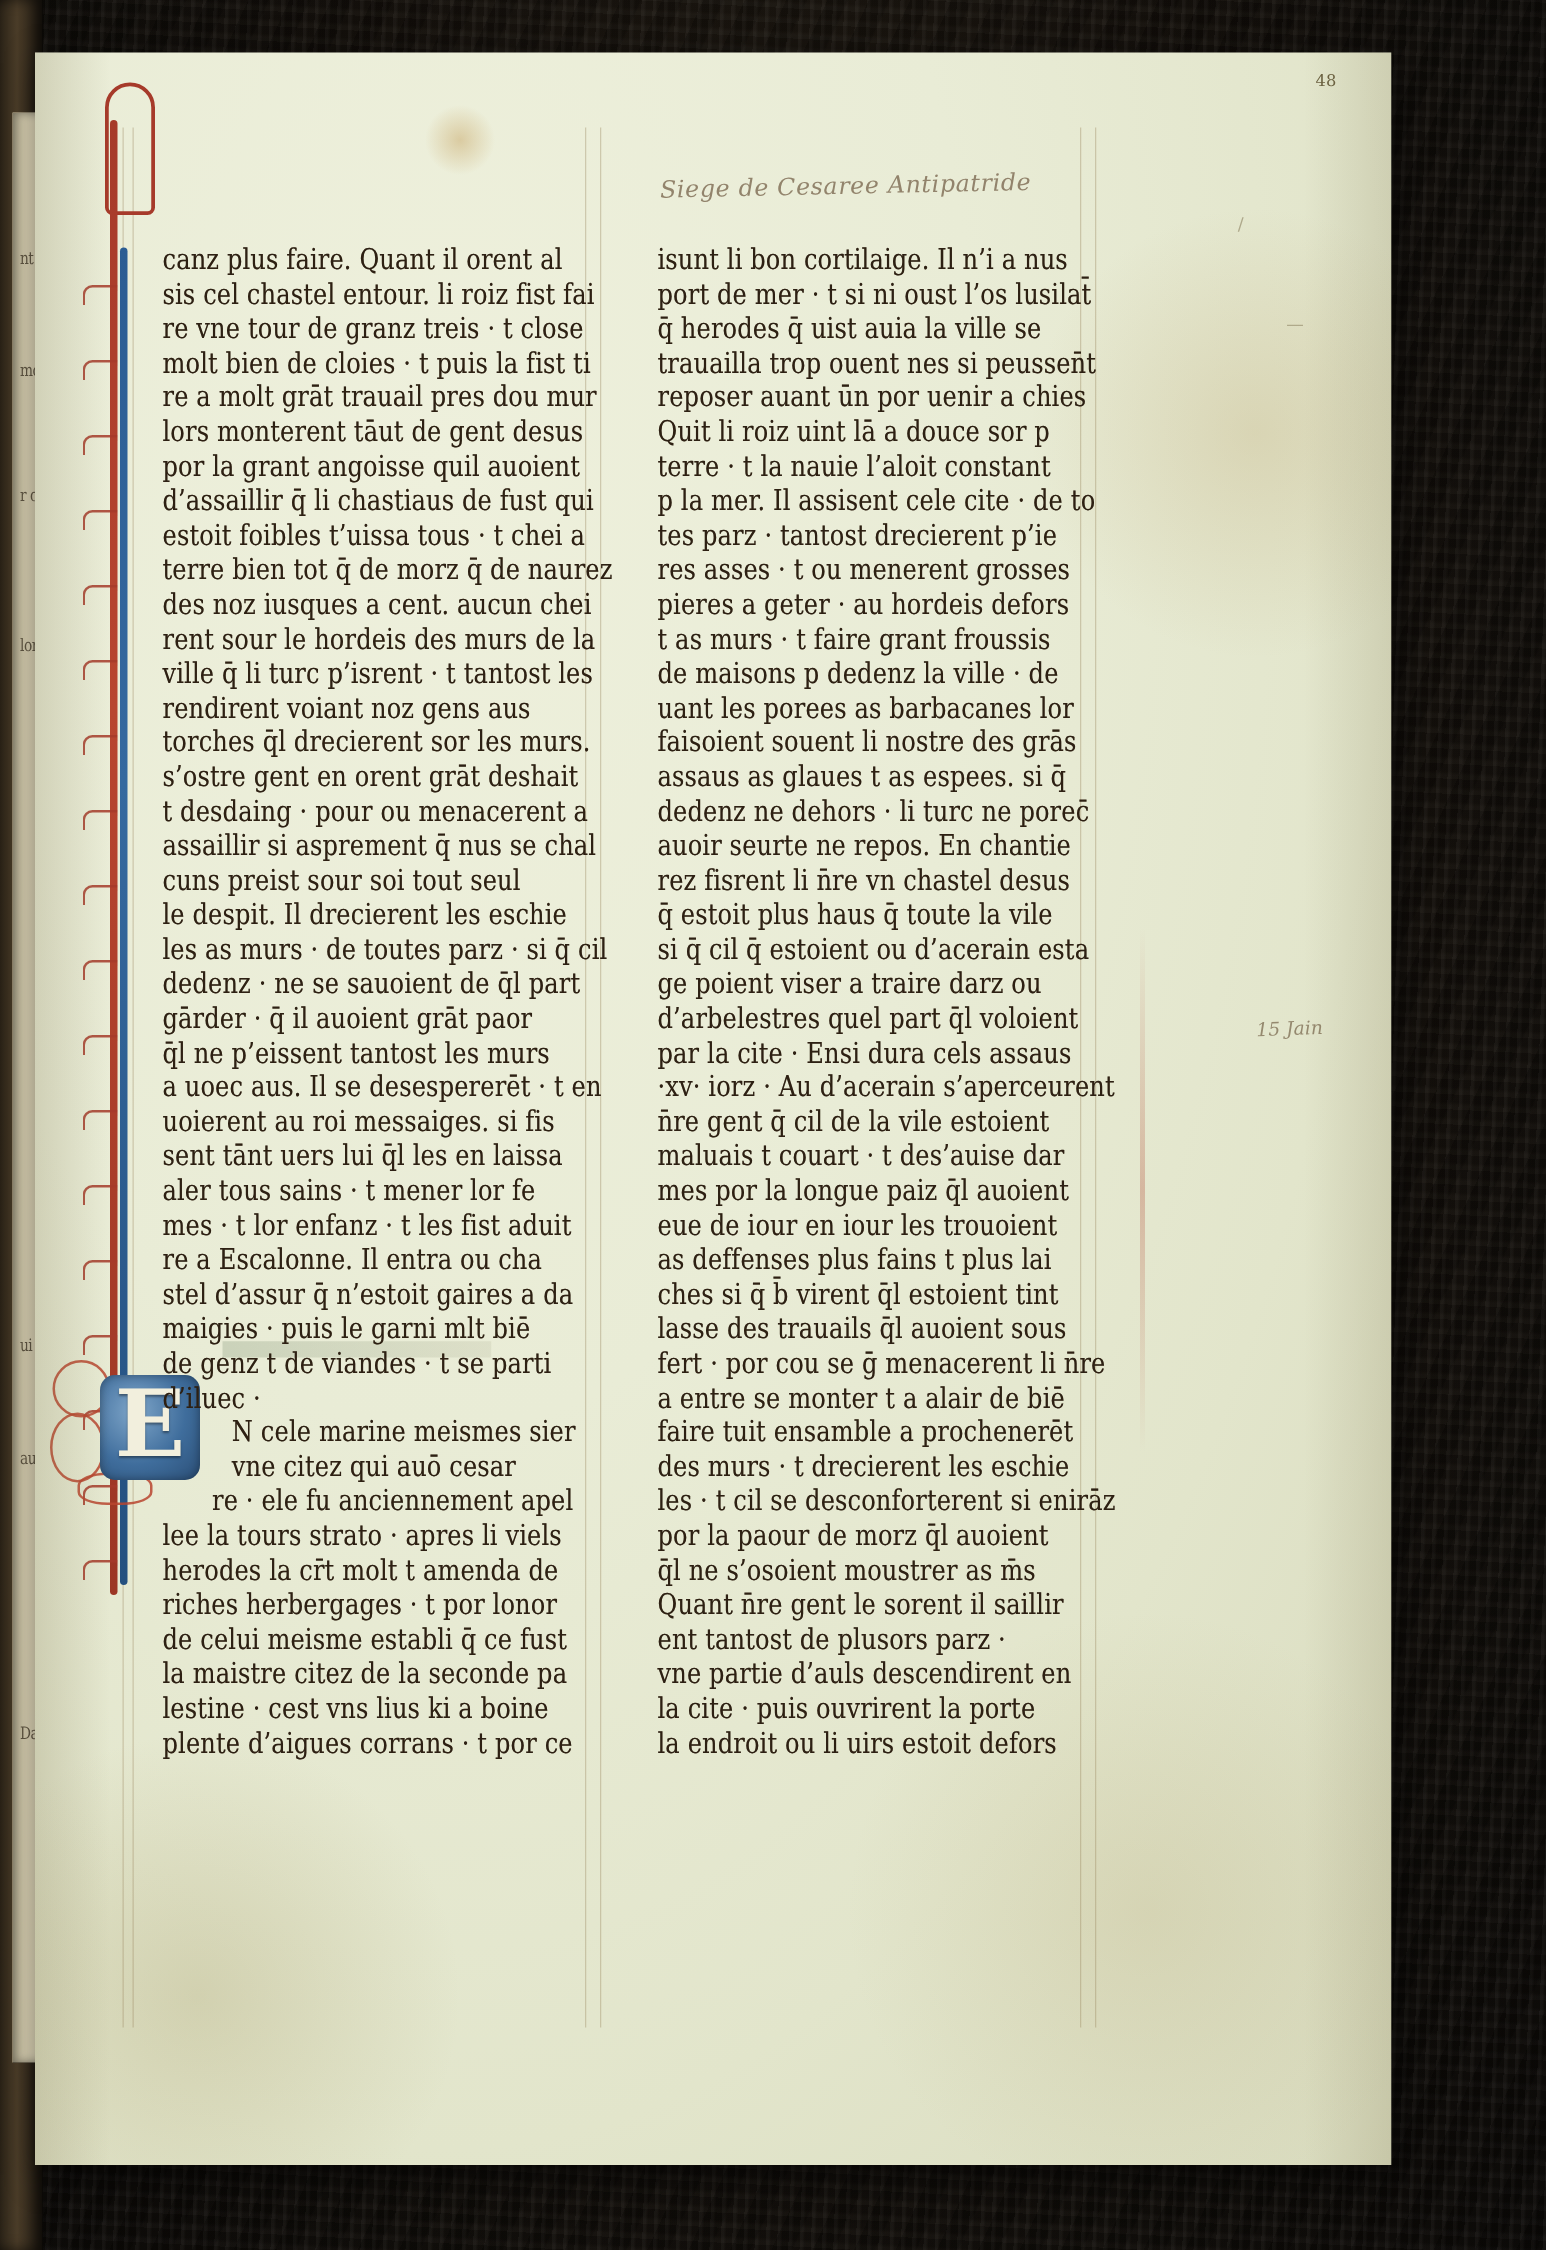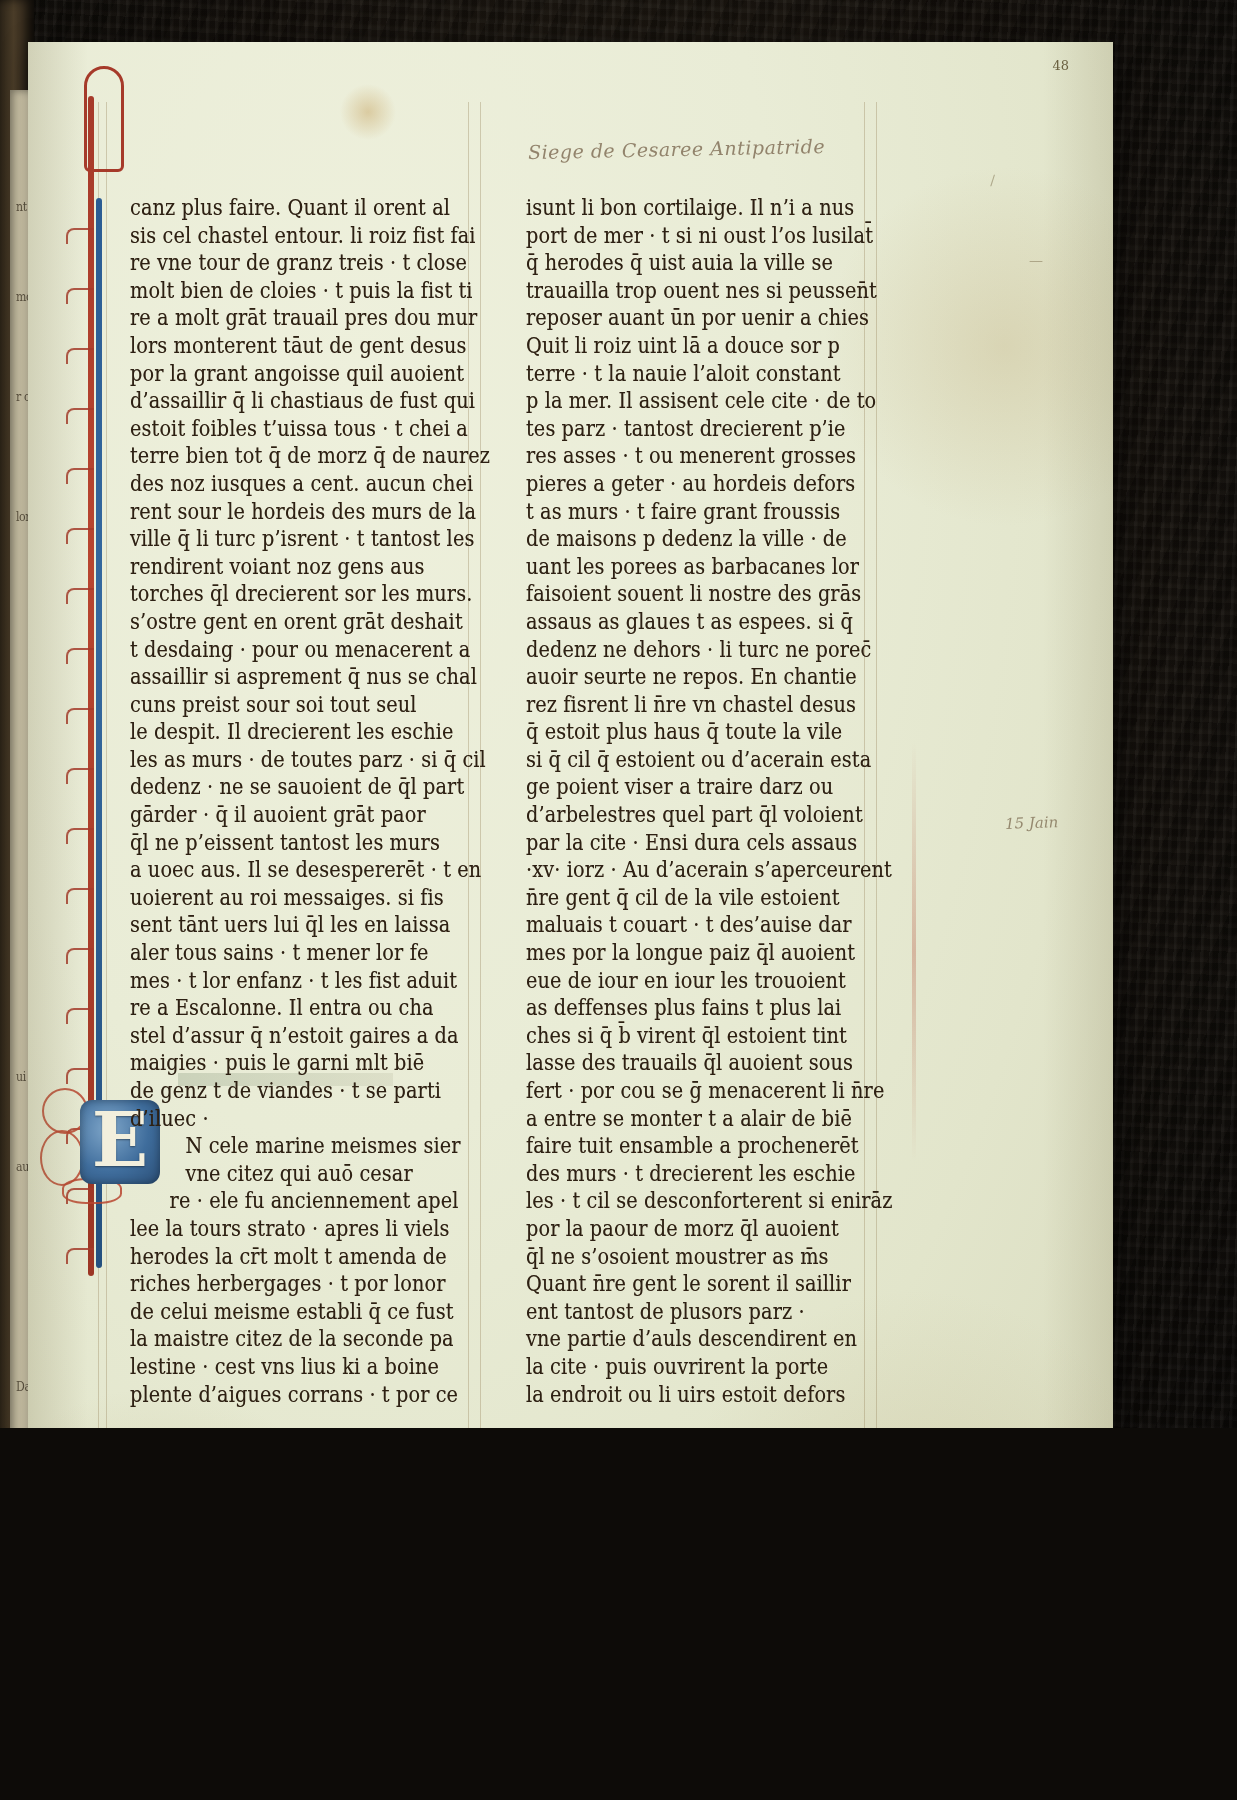--- a/index.html
+++ b/index.html
@@ -3,21 +3,21 @@
 <meta charset="utf-8">
 <style>
   html, body {
     margin: 0;
     padding: 0;
     background: #0d0b08;
   }
   #page {
     position: relative;
     width: 1237px;
-    height: 1428px;
+    height: 1800px;
     overflow: hidden;
     font-family: "DejaVu Serif", serif;
     background: #fef9c3;
   }
 
   
   .backdrop {
     position: absolute;
     inset: 0;
     background:

